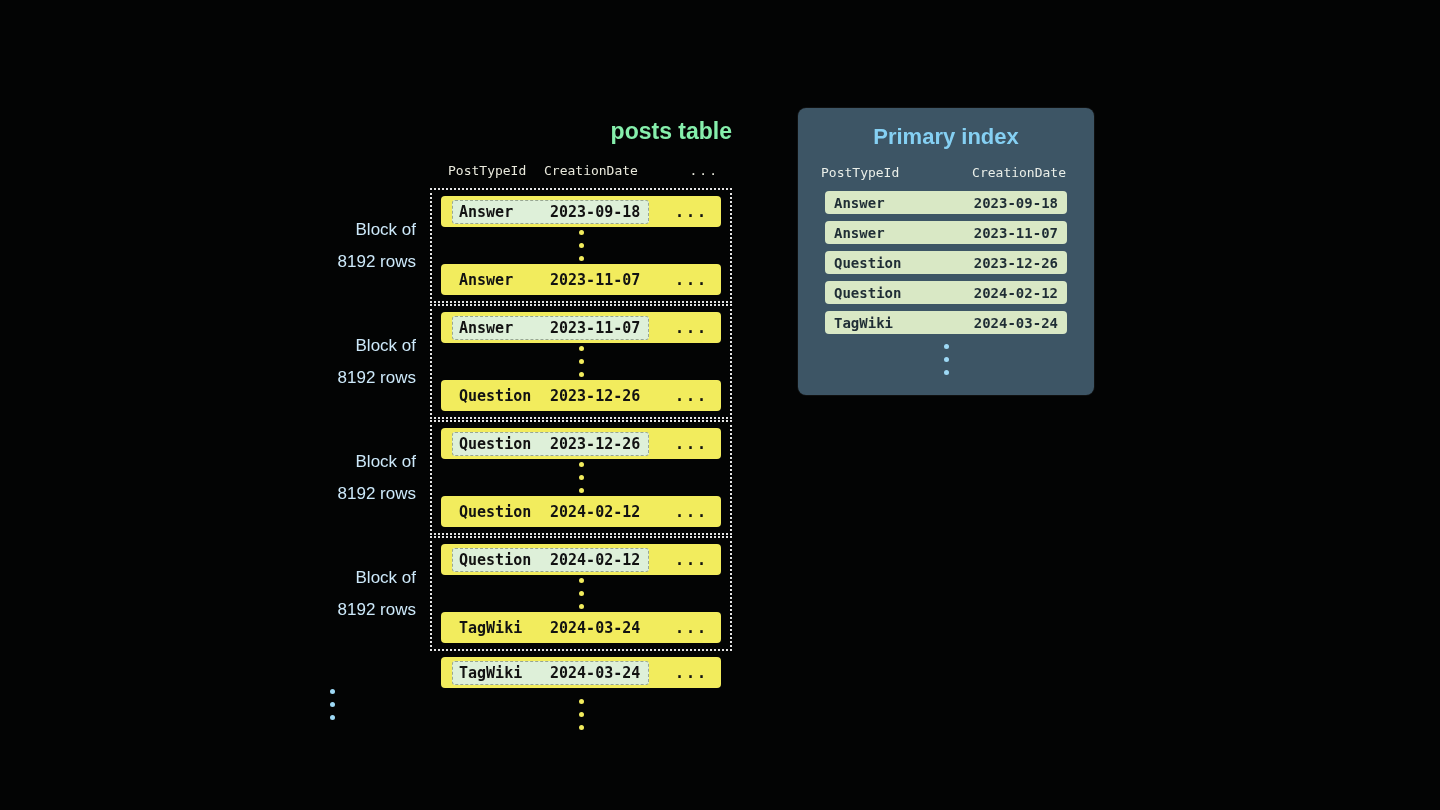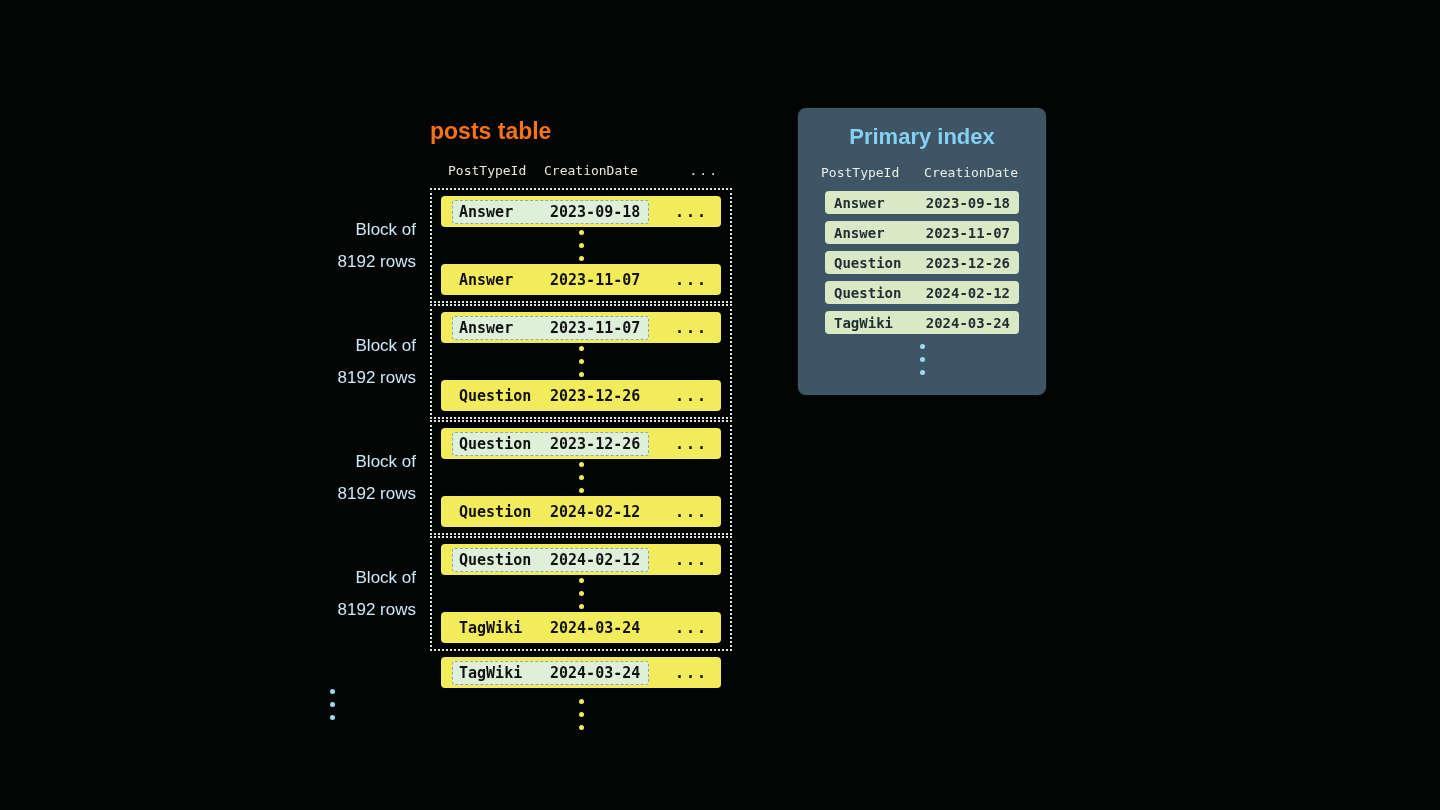--- a/index.html
+++ b/index.html
@@ -10,21 +10,21 @@
     overflow:hidden;
     font-family:"Liberation Sans", sans-serif;
   }
   .mono { font-family:"DejaVu Sans Mono", monospace; }
 
   
   .posts { position:absolute; left:330px; top:118px; }
   .pgrid { display:grid; grid-template-columns:100px 302px; }
   .cell-empty {}
   .pt-title {
-    text-align:left; color:#f97316; font-weight:700; font-size:23px;
+    text-align:right; color:#86efac; font-weight:700; font-size:23px;
     margin-bottom:18px; font-family:"Liberation Sans", sans-serif;
   }
   .thead {
     display:flex; align-items:center;
     padding:0 13px 0 18px; margin-bottom:10px;
     font-family:"DejaVu Sans Mono", monospace;
     font-size:13px; color:#e9e9dc;
   }
   .thead .t { width:96px; }
   .thead .more { margin-left:auto; letter-spacing:2px; }
@@ -64,21 +64,21 @@
   .trailing-cell { margin-top:5px; }
   .trailing-cell .trow { width:280px; margin-left:11px; }
   .trailing-cell .vdots { width:280px; margin-left:11px; margin-top:11px; }
   .trailing-label {
     display:flex; justify-content:center; align-items:flex-start;
     padding-top:26px; padding-right:14px;
   }
 
   
   .pindex {
-    position:absolute; left:798px; top:108px; width:248px;
+    position:absolute; left:798px; top:108px; width:296px;
     background:#3d5565; border-radius:8px; padding-bottom:20px;
     box-shadow:0 0 0 1px rgba(255,255,255,0.05);
   }
   .pi-title {
     text-align:center; color:#85d0f3; font-weight:700; font-size:22px;
     padding-top:16px;
   }
   .pi-head {
     display:flex; justify-content:space-between;
     padding:15px 28px 11px 23px;

